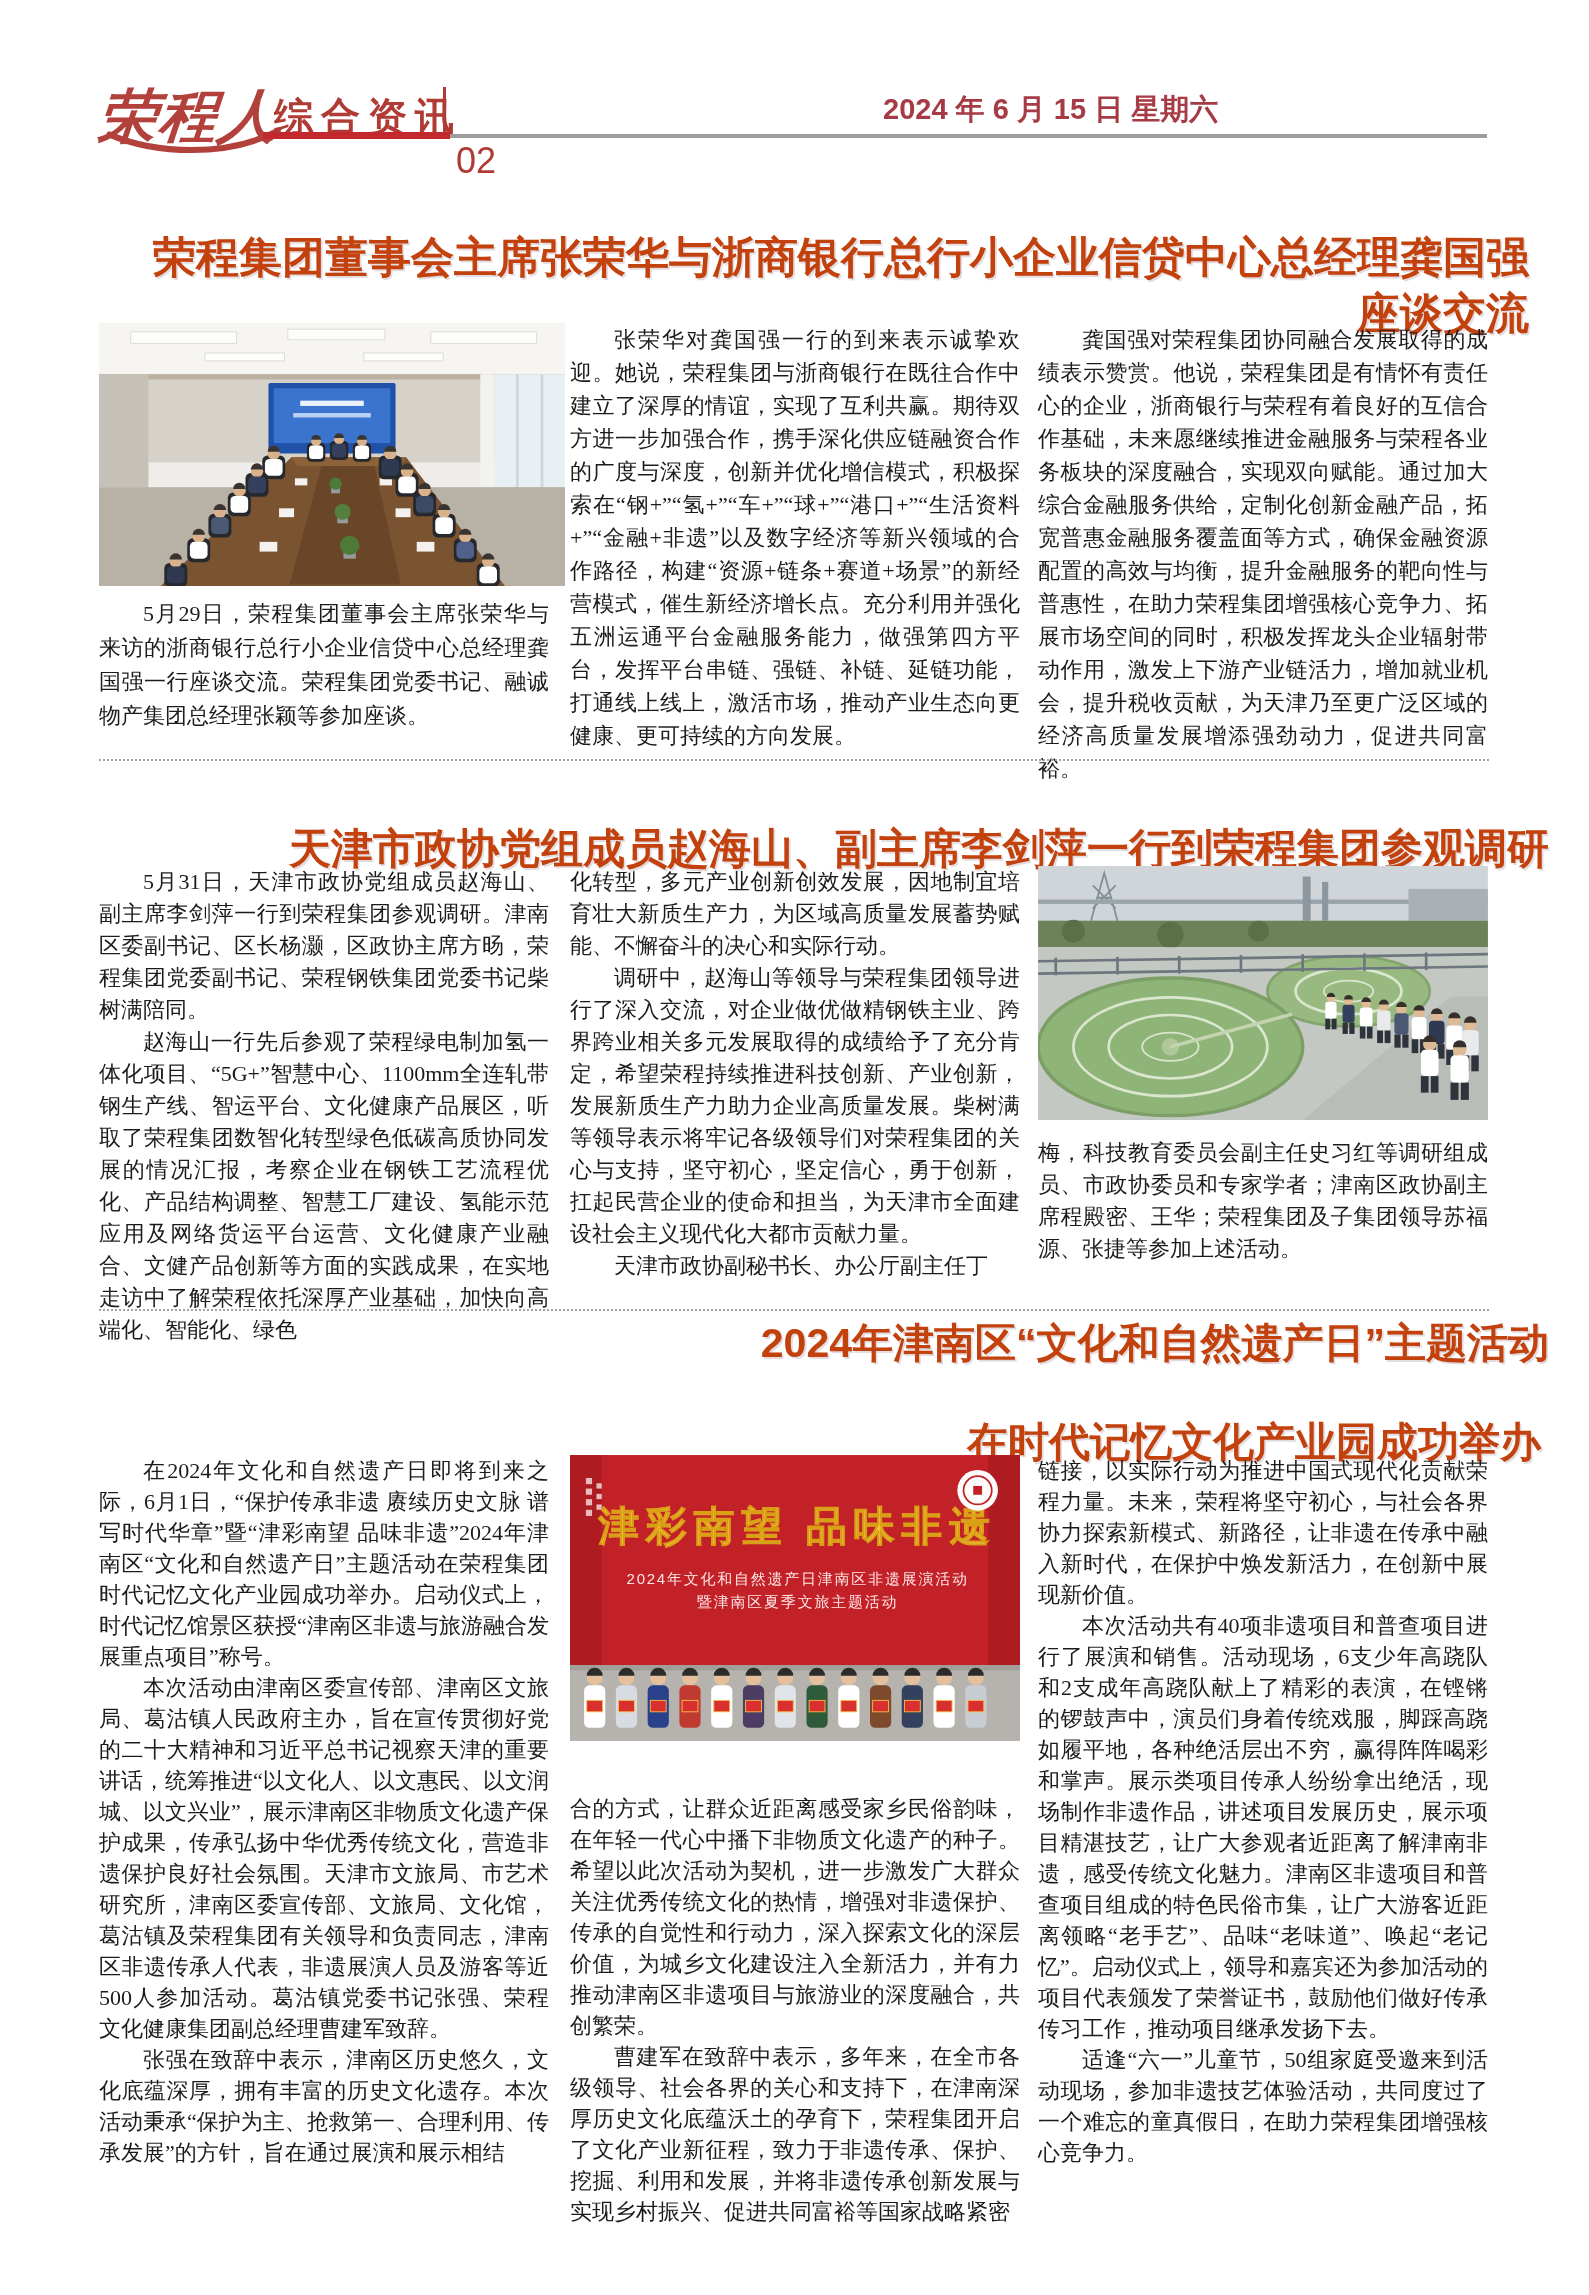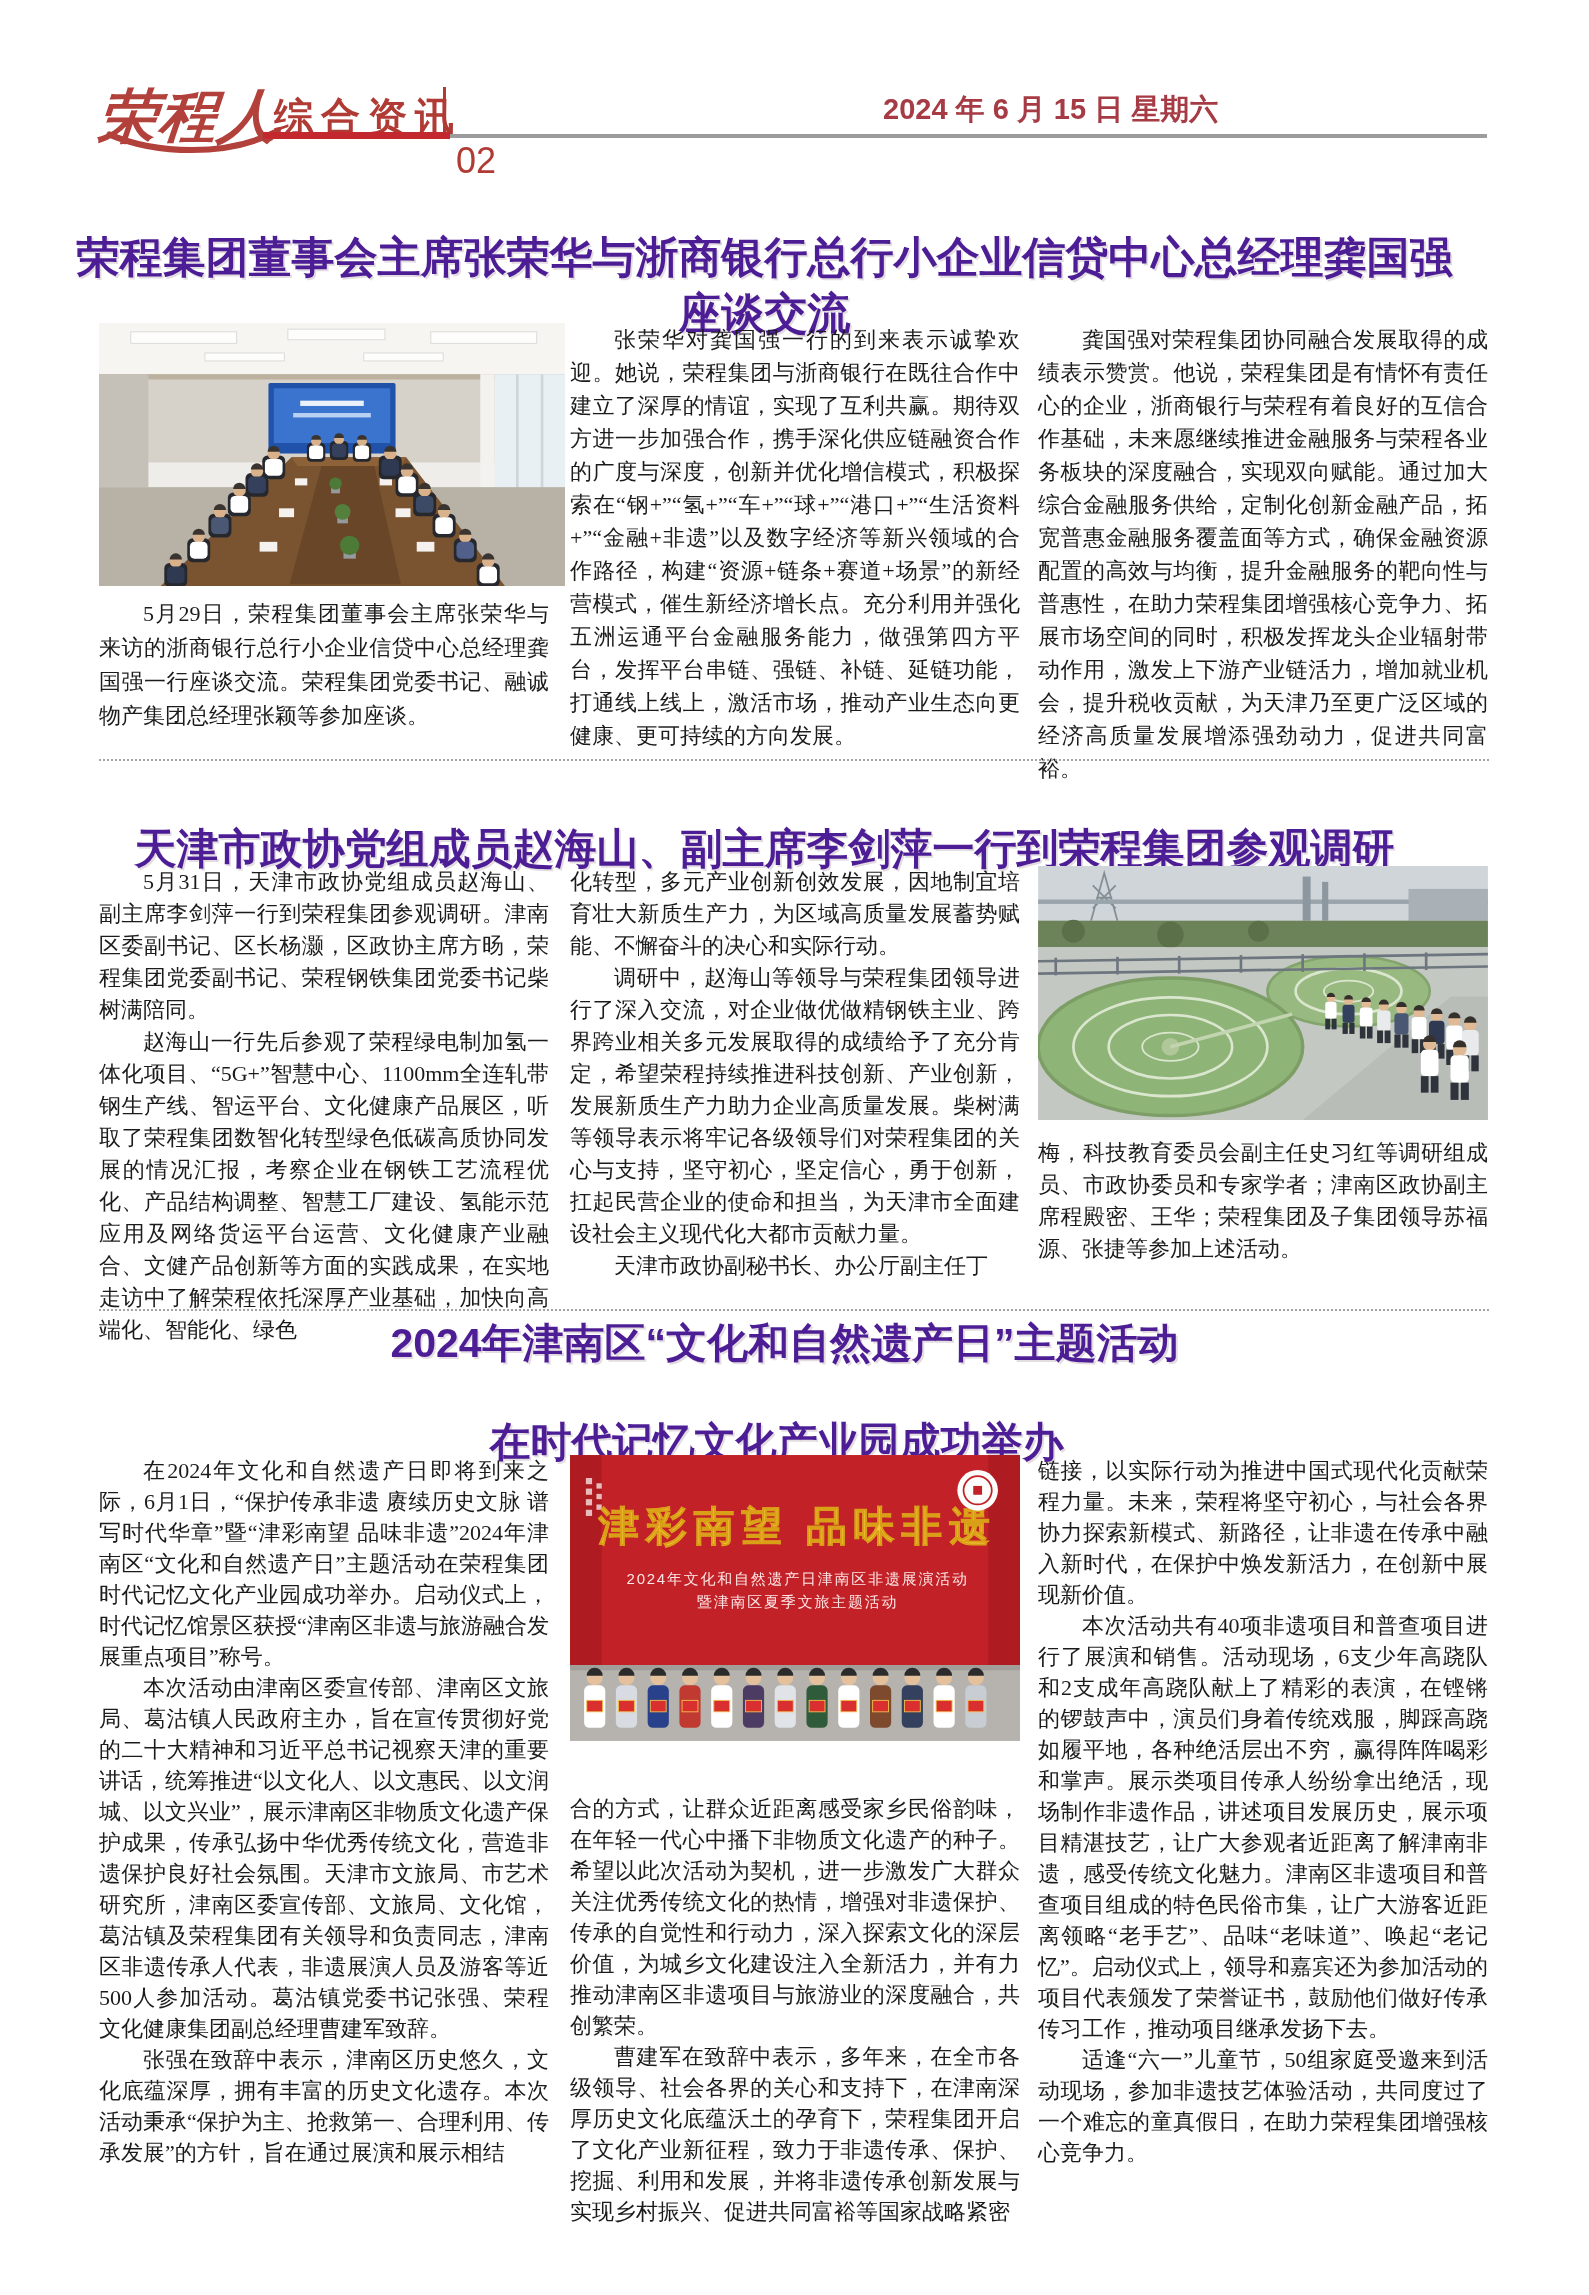--- a/index.html
+++ b/index.html
@@ -14,25 +14,25 @@
   .section{left:274px;top:90px;font-size:39px;font-weight:bold;color:#b03b35;
            letter-spacing:8px;font-family:"Liberation Sans",sans-serif;}
   .pnum-divider{left:443px;top:87px;width:2.6px;height:48px;background:#b03b35;}
   .pnum{left:456px;top:92px;font-size:36px;color:#b03b35;font-family:"Liberation Sans",sans-serif;margin-top:48px;}
   .date{left:883px;top:90px;width:605px;font-size:29px;font-weight:bold;
         color:#a63b45;font-family:"Liberation Sans",sans-serif;}
   .rule-red{left:263px;top:132px;width:187px;height:7px;background:#c3282e;}
   .rule-gray{left:450px;top:134px;width:1037px;height:4.4px;background:#9c9c9c;}
 
   
-  .title{left:0;width:1529px;text-align:center;font-weight:bold;color:#4c1d95;
+  .title{left:0;width:1529px;text-align:right;font-weight:bold;color:#c2410c;
          font-family:"Liberation Sans",sans-serif;text-shadow:1.8px 1.8px 0 rgba(60,10,40,.14);}
   #a1t1{top:200px;font-size:43px;}
   #a1t2{top:256px;font-size:43px;}
-  #a2t {top:793px;font-size:42px;}
+  #a2t {top:793px;font-size:42px;padding-left:20px;}
   #a3t1{top:1289px;font-size:41px;margin-left:20px;}
   #a3t2{top:1388px;font-size:41px;padding-left:12px;}
 
   
   .col{width:450px;font-size:22px;text-align:justify;line-height:32px;}
   .col p{margin:0;text-indent:2em;}
   .col p.cont{text-indent:0;}
   #a1cap{left:99px;top:597px;line-height:34px;}
   #a1c2{left:570px;top:323px;line-height:33px;}
   #a1c3{left:1038px;top:323px;line-height:33px;}

